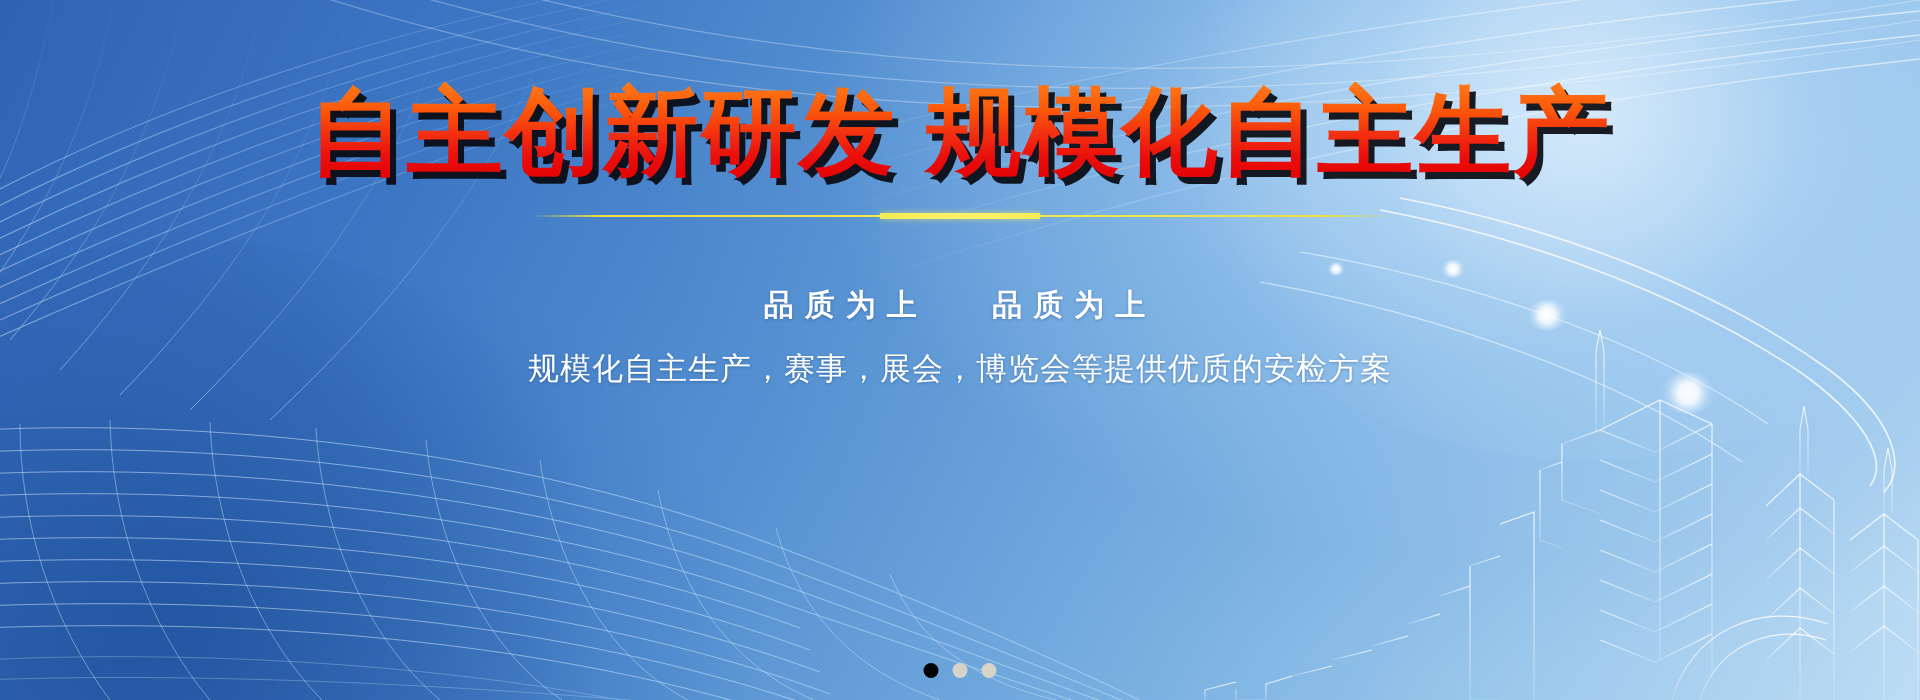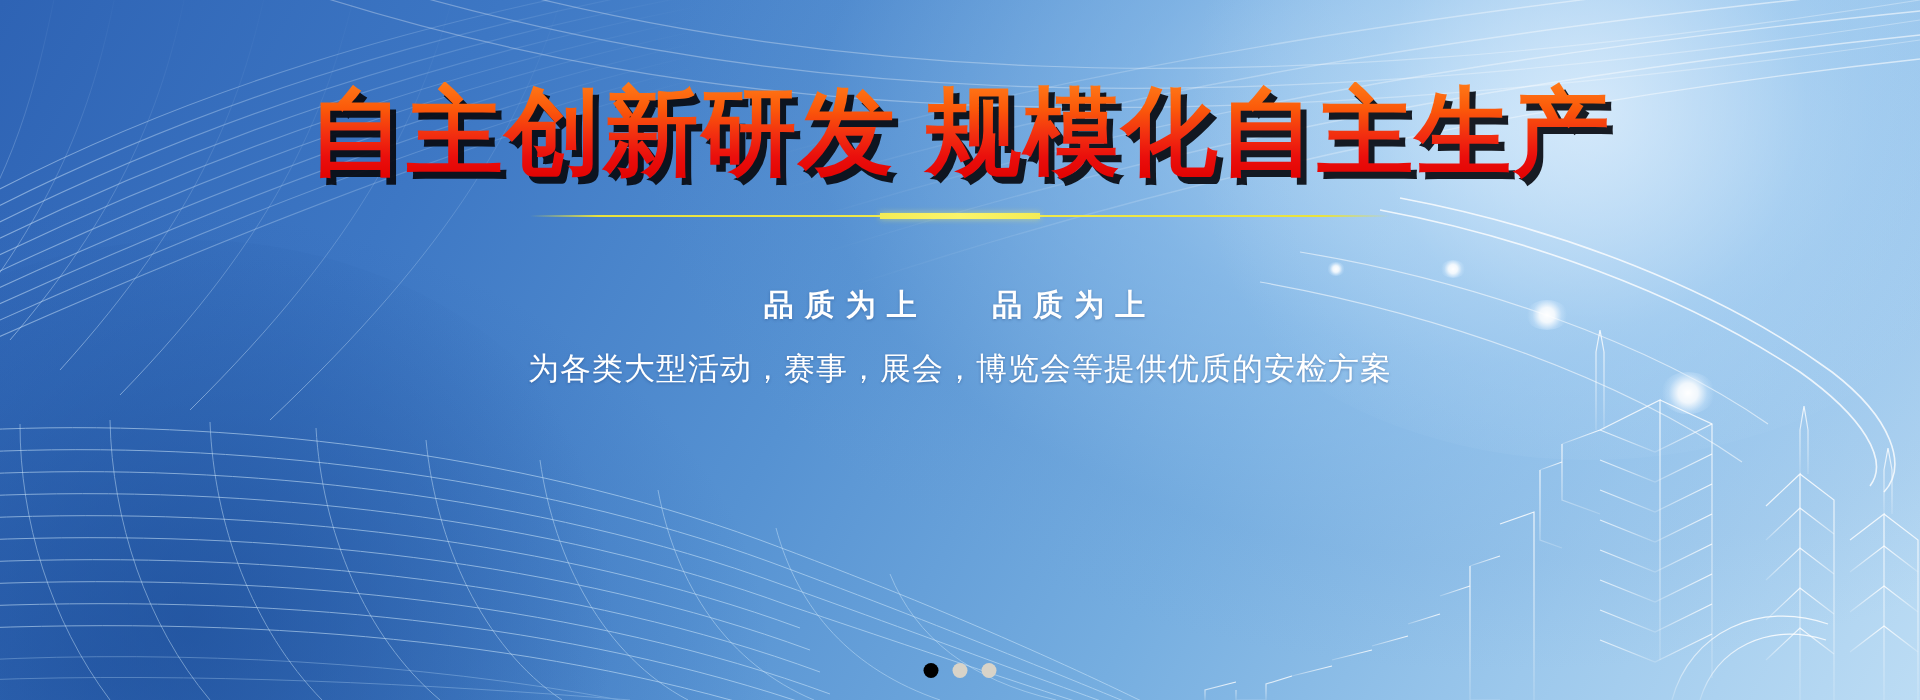--- a/index.html
+++ b/index.html
@@ -318,21 +318,21 @@
       <div class="line-thin"></div>
       <div class="line-bold"></div>
     </div>
 
     <div class="sub-main">
       <span>品质为上</span>
       <span class="gap"></span>
       <span>品质为上</span>
     </div>
 
-    <div class="sub-desc">为各类大型活动，赛事，展会，博览会等提供优质的安检方案</div>
+    <div class="sub-desc">规模化自主生产，赛事，展会，博览会等提供优质的安检方案</div>
   </div>
 
   <div class="dots">
     <span class="dot active"></span>
     <span class="dot"></span>
     <span class="dot"></span>
   </div>
 
 </div>
 

